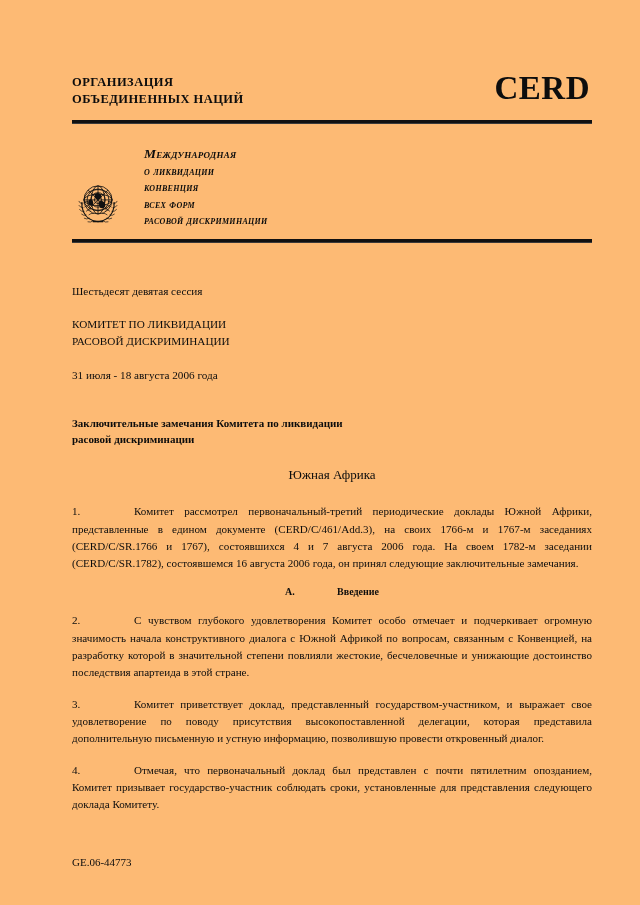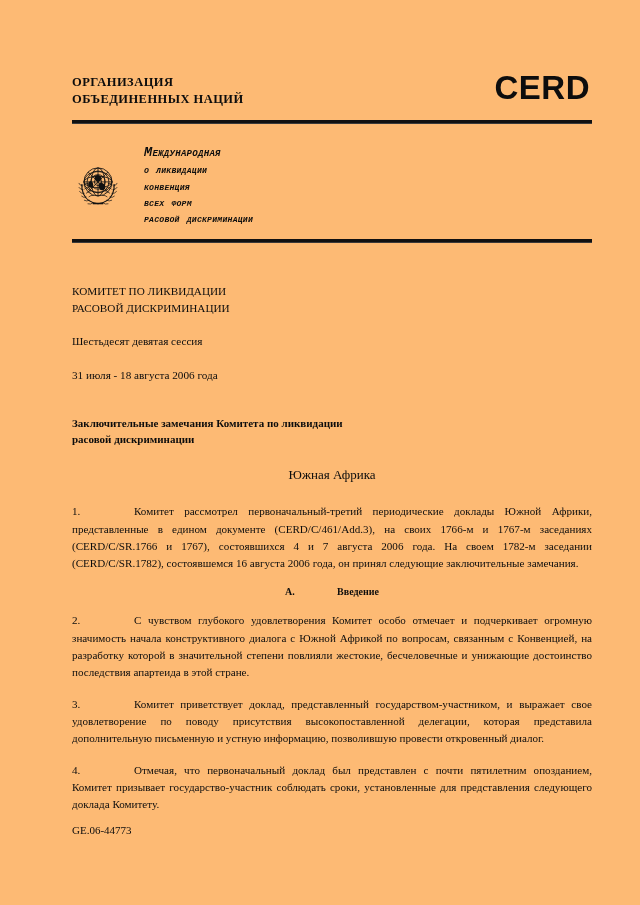--- a/index.html
+++ b/index.html
@@ -34,46 +34,45 @@
   .un-name {
     font-family: "Liberation Serif", "DejaVu Serif", serif;
     font-weight: bold;
     font-size: 12.5px;
     line-height: 1.32;
     letter-spacing: 0.45px;
     white-space: pre-line;
     padding-top: 2px;
   }
   .cerd-mark {
-    font-family: Liberation Sans, sans-serif;
+    font-family: Liberation Serif, serif;
     font-weight: bold;
     font-size: 33px;
     line-height: 0.98;
     letter-spacing: 0.5px;
     padding-right: 2px;
   }
 
   .rule {
     border: 0;
     border-top: 3px solid #111111;
     border-bottom: 1px solid #3a3a3a;
     height: 0;
     margin: 4px 0 0 0;
     width: 100%;
   }
   .rule.second { margin-top: 11px; }
 
   
   .masthead-mid {
     display: flex;
-    align-items: center;
+    align-items: flex-end;
     padding-top: 14px;
     height: 104px;
     box-sizing: border-box;
-    font-family: Liberation Mono, monospace;
   }
   .emblem {
     width: 52px;
     height: 52px;
     flex: 0 0 52px;
     margin-top: 2px;
   }
   .emblem svg { display: block; width: 52px; height: 52px; }
 
   .convention {
@@ -155,21 +154,21 @@
   .section-head .letter {
     display: inline-block;
     width: 52px;
     text-align: left;
   }
 
   
   .footer {
     position: absolute;
     left: 72px;
-    top: 824px;
+    top: 856px;
     font-size: 11px;
   }
 </style>
 </head>
 <body>
 
 <div class="page">
 
   <div class="masthead-top">
     <div class="un-name">ОРГАНИЗАЦИЯ
@@ -238,23 +237,23 @@
       <div class="ln">всех форм</div>
       <div class="ln">расовой дискриминации</div>
     </div>
 
 
   </div>
 
   <hr class="rule second">
 
   <div class="committee">
+    <div>Шестьдесят девятая сессия</div>
     <div>КОМИТЕТ ПО ЛИКВИДАЦИИ
 РАСОВОЙ ДИСКРИМИНАЦИИ</div>
-    <div>Шестьдесят девятая сессия</div>
     <div>31 июля - 18 августа 2006 года</div>
   </div>
 
 
   <div class="title-sub" style="white-space: pre-line;">Заключительные замечания Комитета по ликвидации
 расовой дискриминации</div>
 
   <div class="title-country">Южная Африка</div>
 
   <div class="body">

